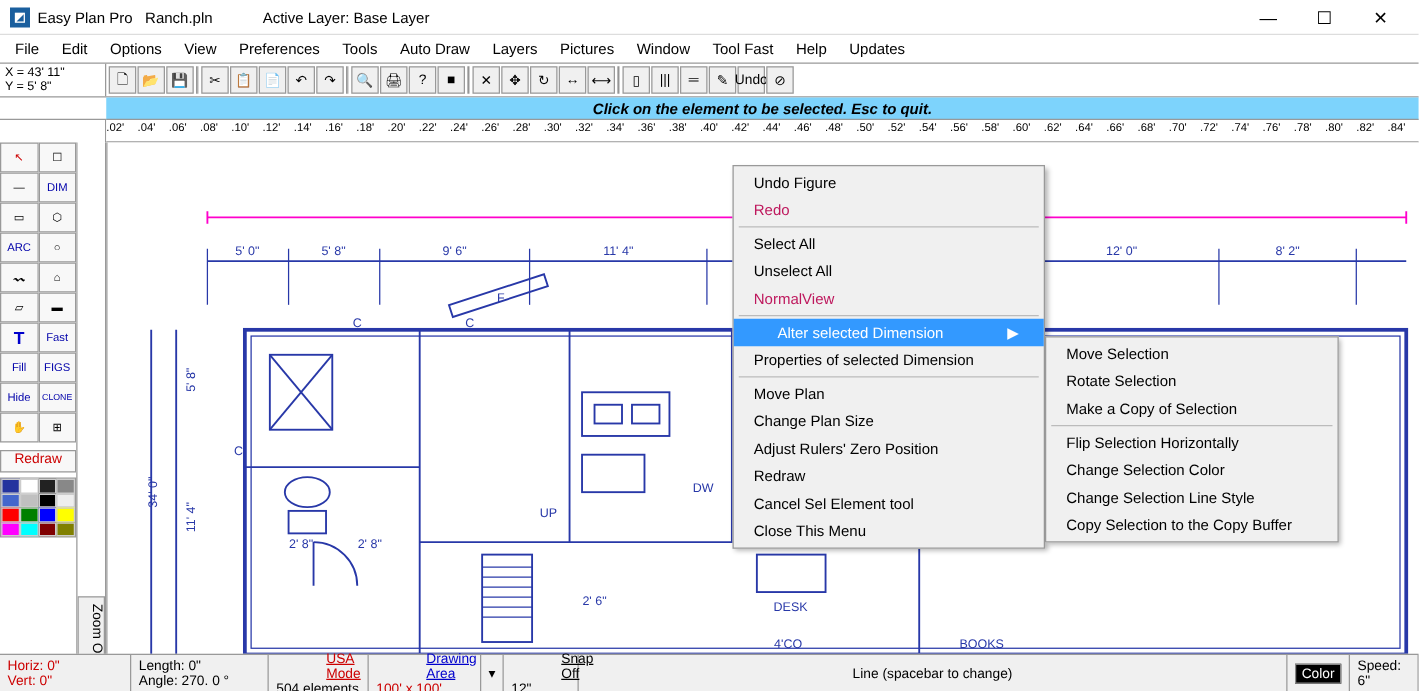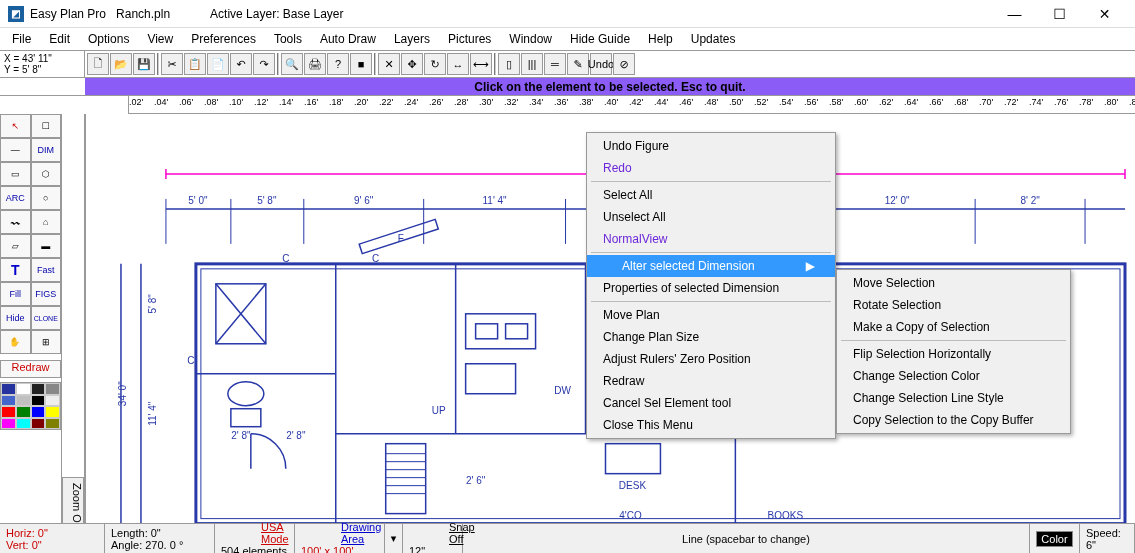--- a/index.html
+++ b/index.html
@@ -10,41 +10,41 @@
 .titlebar .active-layer { margin-left: 40px; font-size: 12px; }
 .window-controls { margin-left: auto; display: flex; }
 .window-controls button { width: 45px; height: 28px; background: none; border: none; font-size: 14px; }
 .menubar { height: 22px; display: flex; align-items: center; padding: 0 4px; font-size: 12px; gap: 2px; }
 .menubar span { padding: 2px 8px; }
 .toolbar-coords { height: 28px; display: flex; align-items: stretch; border-top: 1px solid #999; border-bottom: 1px solid #999; }
 .coords { width: 85px; display: flex; flex-direction: column; justify-content: center; border-right: 1px solid #999; font-size: 10px; padding-left: 4px; }
 .toolbar-icons { flex: 1; display: flex; align-items: center; gap: 1px; padding-left: 2px; }
 .tb-btn { width: 22px; height: 22px; border: 1px solid #999; background: #f0f0f0; display: inline-flex; align-items: center; justify-content: center; font-size: 11px; }
 .tb-sep { width: 2px; height: 22px; border-left: 1px solid #777; border-right: 1px solid #ccc; margin: 0 1px; }
-.hint-bar { height: 18px; background: #8b5cf6; text-align: center; font-size: 12px; font-weight: bold; line-height: 18px; border-bottom: 1px solid #999; margin-left: 85px; }
-.ruler-row { height: 18px; display: flex; padding-left: 44px; }
+.hint-bar { height: 18px; background: #7dd3fc; text-align: center; font-size: 12px; font-weight: bold; line-height: 18px; border-bottom: 1px solid #999; margin-left: 85px; font-style: italic; }
+.ruler-row { height: 18px; display: flex; }
 .ruler-corner { width: 85px; border-right: 1px solid #999; }
 .h-ruler { flex: 1; border-bottom: 1px solid #999; position: relative; background: #fff; font-size: 9px; overflow: hidden; }
 .h-ruler span { position: absolute; top: 1px; white-space: nowrap; }
 .main-row { display: flex; height: 423px; }
 .left-panel { width: 85px; display: flex; }
 .tool-palette { width: 62px; display: flex; flex-direction: column; border-right: 1px solid #999; }
 .tool-row { display: flex; height: 24px; }
 .tool-cell { flex: 1; border: 1px solid #999; display: flex; align-items: center; justify-content: center; font-size: 9px; background: #f8f8f8; }
 .redraw-btn { height: 18px; border: 1px solid #999; text-align: center; font-size: 11px; color: #c00; background: #f8f8f8; }
 .color-grid { display: grid; grid-template-columns: repeat(4, 1fr); height: 48px; border: 1px solid #999; }
 .color-cell { border: 1px solid #ccc; }
 .v-strip { width: 23px; border-right: 1px solid #999; display: flex; flex-direction: column; }
 .zoom-out-btn { flex: 0 0 60px; border: 1px solid #999; writing-mode: vertical-rl; text-align: center; font-size: 11px; background: #f0f0f0; }
 .v-ruler { flex: 1; position: relative; font-size: 9px; }
 .canvas-area { flex: 1; position: relative; background: #fff; overflow: hidden; border-left: 1px solid #999; }
 .plan-svg { position: absolute; inset: 0; }
 .context-menu { position: absolute; background: #f0f0f0; border: 1px solid #999; box-shadow: 2px 2px 4px rgba(0,0,0,.3); font-size: 12px; padding: 2px 0; }
 .context-menu .item { padding: 4px 20px 4px 16px; white-space: nowrap; display: flex; align-items: center; }
-.context-menu .item.disabled { color: #6d28d9; }
+.context-menu .item.disabled { color: #be185d; }
 .context-menu .item.highlight { background: #3399ff; color: #fff; padding-left: 35px; }
 .context-menu .sep { height: 1px; background: #bbb; margin: 2px 4px; }
 .context-menu .arrow { margin-left: auto; padding-left: 40px; }
 .statusbar { position: absolute; bottom: 0; left: 0; right: 0; height: 30px; border-top: 1px solid #999; display: flex; font-size: 11px; background: #f0f0f0; }
 .status-cell { border-right: 1px solid #999; padding: 1px 6px; display: flex; flex-direction: column; justify-content: center; }
 .sc-red { color: #c00; }
 .sc-underline { text-decoration: underline; padding-left: 40px; }
 .watermark { position: absolute; right: 110px; top: 200px; font-size: 28px; color: rgba(0,0,0,.06); font-weight: 300; letter-spacing: 2px; pointer-events: none; }
 </style>
 </head>
@@ -65,21 +65,21 @@
     <span>File</span>
     <span>Edit</span>
     <span>Options</span>
     <span>View</span>
     <span>Preferences</span>
     <span>Tools</span>
     <span>Auto Draw</span>
     <span>Layers</span>
     <span>Pictures</span>
     <span>Window</span>
-    <span>Hide Guide</span>
+    <span>Tool Fast</span>
     <span>Help</span>
     <span>Updates</span>
   </div>
 
 <div class="toolbar-coords">
   <div class="coords">
     <div>X = 43' 11"</div>
     <div>Y = 5' 8"</div>
   </div>
   <div class="toolbar-icons" id="toolbar">

